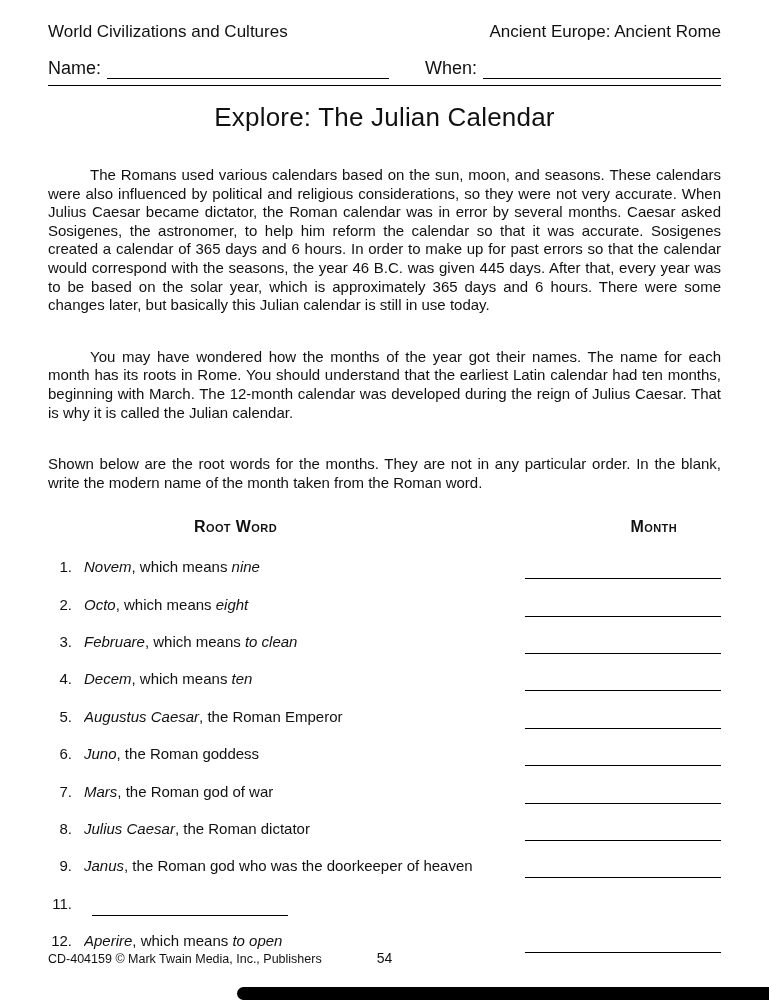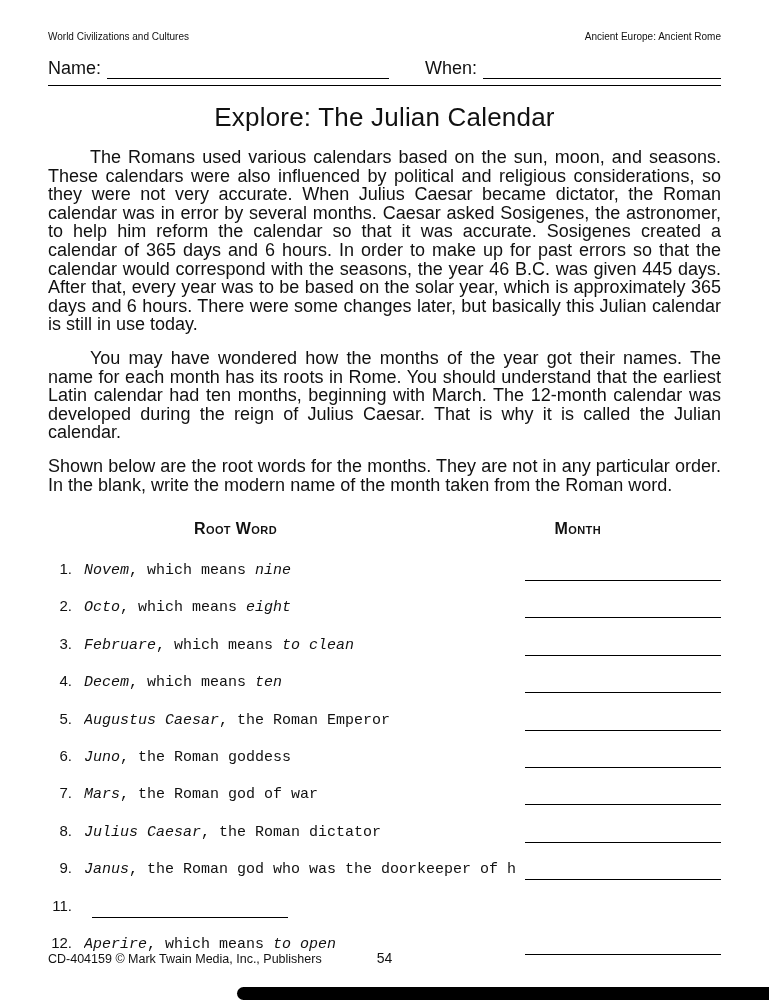--- a/index.html
+++ b/index.html
@@ -8,21 +8,21 @@
     font-family: "Liberation Sans", "DejaVu Sans", sans-serif;
     background: #ffffff;
     color: #111111;
     position: relative;
     overflow: hidden;
   }
   .page { padding: 20px 48px 0 48px; position: relative; height: 100%; }
 
   .top-row {
     display: flex; justify-content: space-between;
-    font-size: 10px; margin-top: 11px;
+    font-size: 17px; margin-top: 2px;
   }
 
   .name-date-row {
     display: flex; align-items: flex-end;
     font-size: 18px; margin-top: 16px;
   }
   .nd-label { white-space: nowrap; padding-right: 6px; }
   .fill-line { border-bottom: 1.5px solid #000; height: 16px; display: inline-block; }
   .name-line { flex: 1; margin-right: 24px; max-width: 310px; }
   .date-label { margin-left: 12px; }
@@ -32,53 +32,53 @@
 
   h1.page-title {
     text-align: center;
     font-size: 26px;
     font-weight: normal;
     margin-top: 16px;
     letter-spacing: 0.2px;
   }
 
   p.body-para {
-    font-size: 18px;
+    font-size: 15px;
     line-height: 18.6px;
     text-align: justify;
-    margin-top: 15px;
+    margin-top: 33px;
   }
   p.indented { text-indent: 42px; }
 
   .col-headers {
     display: flex;
     margin-top: 26px;
     font-weight: bold;
     font-size: 16px;
     font-variant: small-caps;
     letter-spacing: 0.4px;
   }
   .root-word-header { margin-left: 146px; }
-  .month-header { margin-left: auto; margin-right: 120px; }
+  .month-header { margin-left: auto; margin-right: 44px; }
 
   .exercise-list { margin-top: 22px; }
   .item-row {
     display: flex;
     align-items: baseline;
     font-size: 15px;
     margin-bottom: 16.4px;
     height: 21px;
   }
   .item-num {
     width: 36px;
     text-align: right;
     padding-right: 12px;
     flex: 0 0 36px;
   }
-  .item-text { flex: 1; white-space: nowrap; overflow: hidden; font-family: Liberation Mono, monospace; }
+  .item-text { flex: 1; white-space: nowrap; overflow: hidden; }
   .month-blank {
     flex: 0 0 196px;
     width: 196px;
     border-bottom: 1.5px solid #000;
     align-self: flex-end;
     height: 19px;
     margin-left: 8px;
   }
 
   .footer-row {

